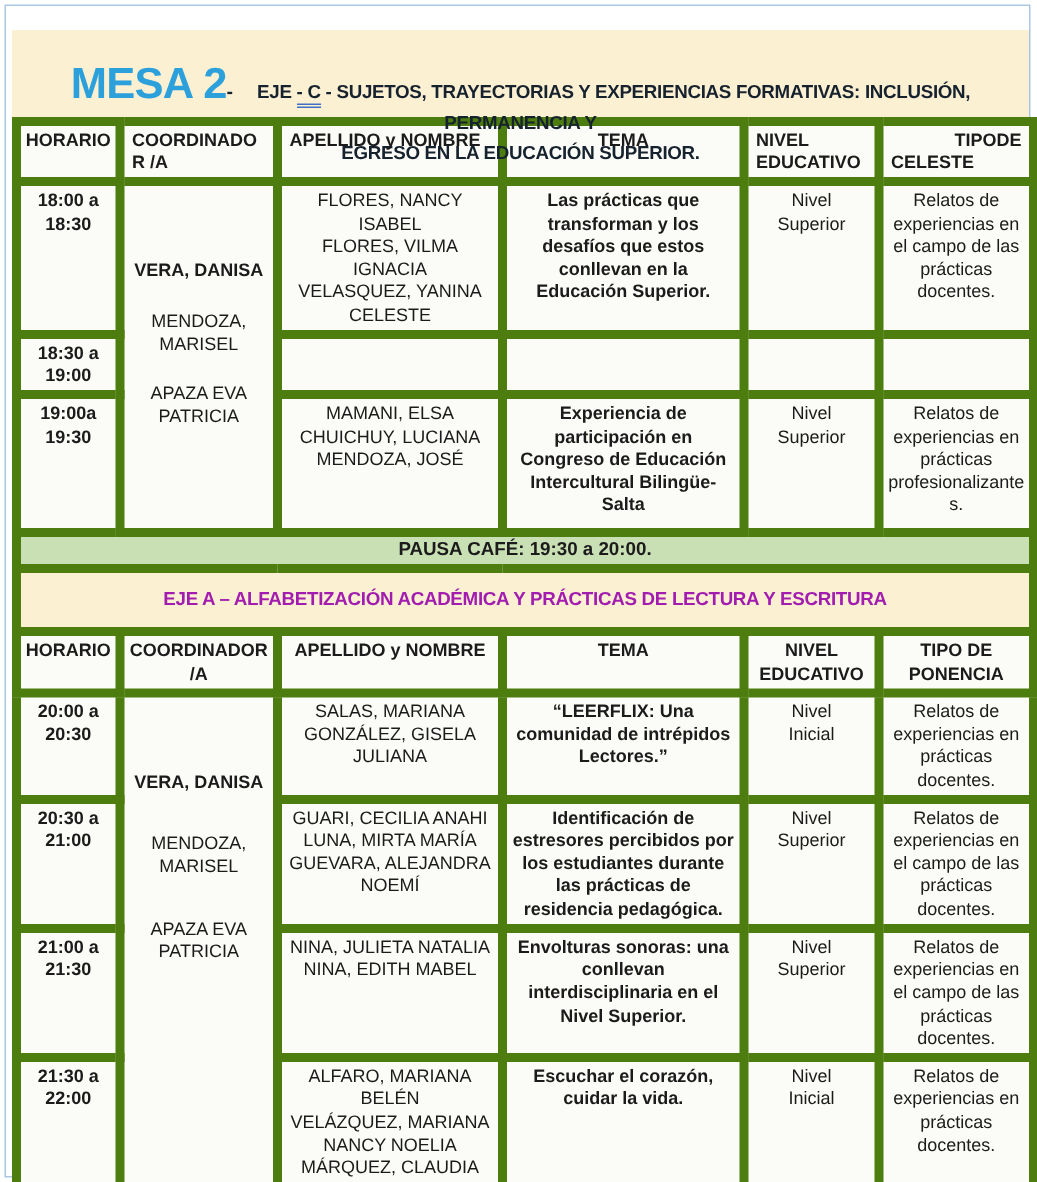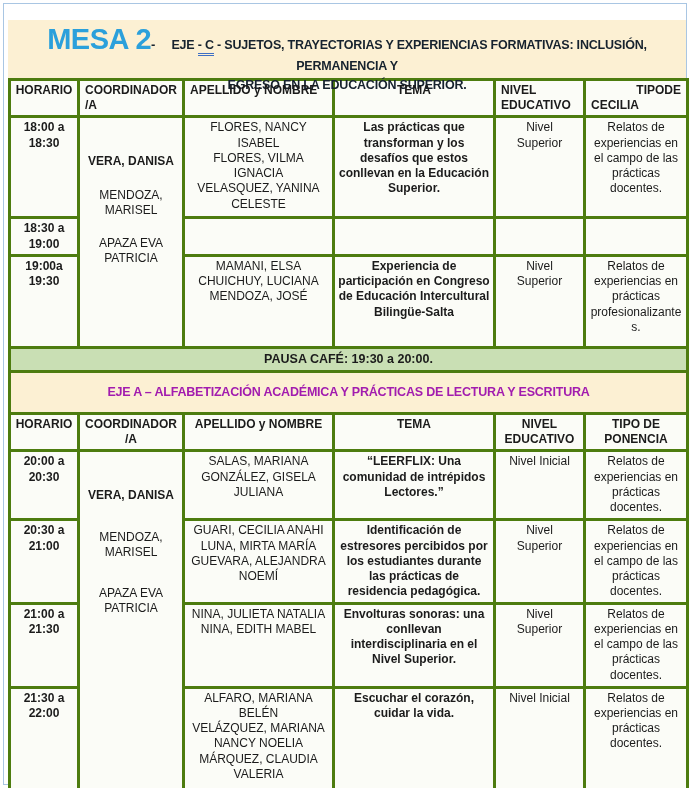--- a/index.html
+++ b/index.html
@@ -5,49 +5,49 @@
   * { margin:0; padding:0; box-sizing:border-box; }
   html,body { width:691px; height:788px; background:#ffffff; font-family:"Liberation Sans", sans-serif; color:#1b1b1b; }
   .page-frame {
     position:absolute; left:3px; top:3px; width:684px; height:782px;
     border:1px solid #a9c6e3; background:#ffffff;
   }
   .content { position:absolute; left:4px; top:16px; width:678px; }
 
   
   .title-band {
-    background:#fcf0d3; height:58px; text-align:center; padding-top:3px;
+    background:#fcf0d3; height:58px; text-align:center; padding-top:20px;
     color:#16222e;
   }
   .mesa-title {
     color:#2ba0db; font-weight:bold; font-size:29px; letter-spacing:-0.5px;
     vertical-align:baseline;
   }
   .mesa-dash { font-size:13px; font-weight:bold; margin-right:16px; }
   .band-subtitle { font-size:12.5px; font-weight:bold; letter-spacing:-0.2px; }
   .double-underline { border-bottom:3px double #3e6fc4; padding-bottom:1px; }
   .band-line2 { font-size:12.5px; font-weight:bold; margin-top:4px; letter-spacing:-0.2px; }
 
   
   table { border-collapse:collapse; table-layout:fixed; width:678px; }
   td, th {
-    border:3px solid #4d7c0f; background:#fbfcf7; font-size:12px; line-height:1.27;
+    border:6px solid #4d7c0f; background:#fbfcf7; font-size:12px; line-height:1.27;
     vertical-align:top; text-align:center; padding:2px 3px; font-weight:normal;
     overflow-wrap:break-word;
   }
   th { font-weight:bold; }
   .hdr-left { text-align:left; padding-left:5px; }
   .th-tipo-justify { text-align:left; padding-left:5px; padding-right:5px; }
   .th-tipo-justify .jline { display:flex; justify-content:flex-end; }
   .horario-cell { font-weight:bold; }
   .tema-cell { font-weight:bold; }
   .apellido-cell { white-space:pre-line; }
   .nivel-cell { padding-left:12px; padding-right:12px; }
   .coord-cell { padding-top:36px; }
-  .coord-name { margin-top:0; }
+  .coord-name { margin-top:13px; }
   .coord-cell .gap1 { margin-top:18px; }
   .coord-cell .gap2 { margin-top:26px; }
   .coord-lead { font-weight:bold; }
 
   tr.r-hdr   { height:34px; }
   tr.r-a     { height:101px; }
   tr.r-b     { height:30px; }
   tr.r-c     { height:92px; }
   tr.r-pausa { height:24px; }
   tr.r-eje   { height:42px; }
@@ -92,21 +92,21 @@
         <th>HORARIO</th>
         <th class="hdr-left">COORDINADOR /A</th>
         <th class="hdr-left">APELLIDO y NOMBRE</th>
         <th>TEMA</th>
         <th class="hdr-left">NIVEL EDUCATIVO</th>
         <th class="th-tipo-justify">
           <span class="jline">
                 <span>TIPO</span>
                 <span>DE</span>
               </span>
-          <span>CECILIA</span>
+          <span>CELESTE</span>
         </th>
       </tr>
 
       <tr class="r-a">
         <td class="horario-cell">18:00 a 18:30</td>
         <td class="coord-cell" rowspan="3">
           <div class="coord-name coord-lead">VERA, DANISA</div>
           <div class="coord-name gap1">MENDOZA, MARISEL</div>
           <div class="coord-name gap1">APAZA EVA PATRICIA</div>
         </td>

